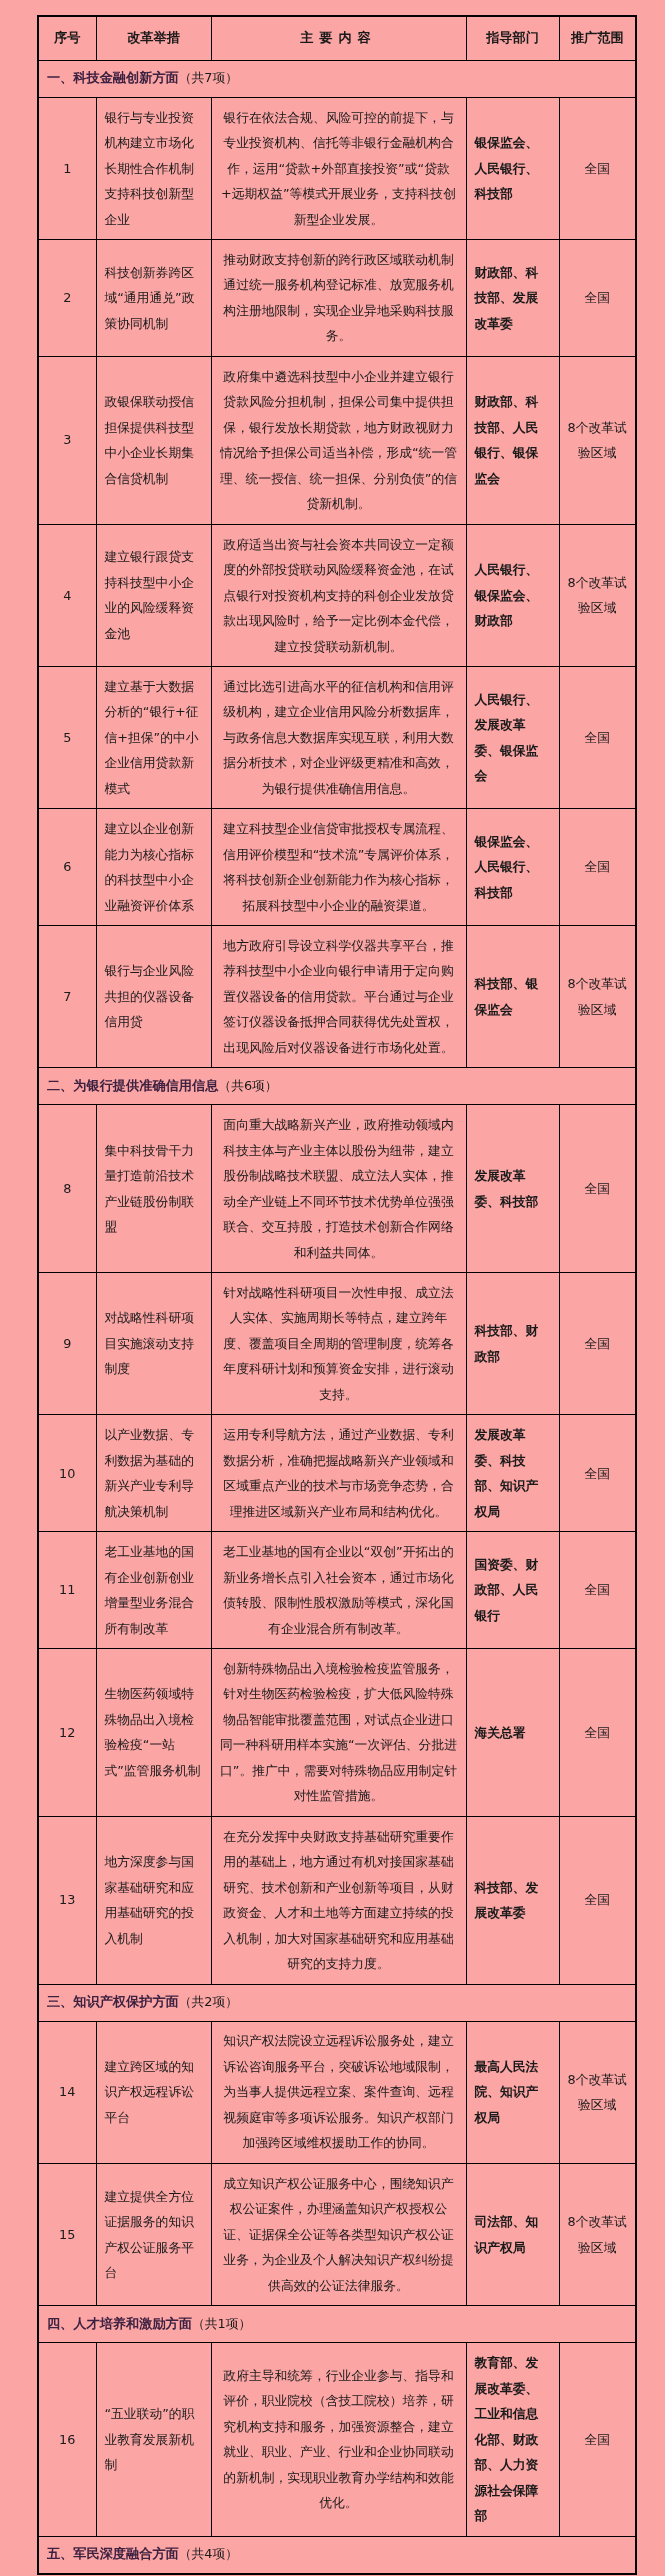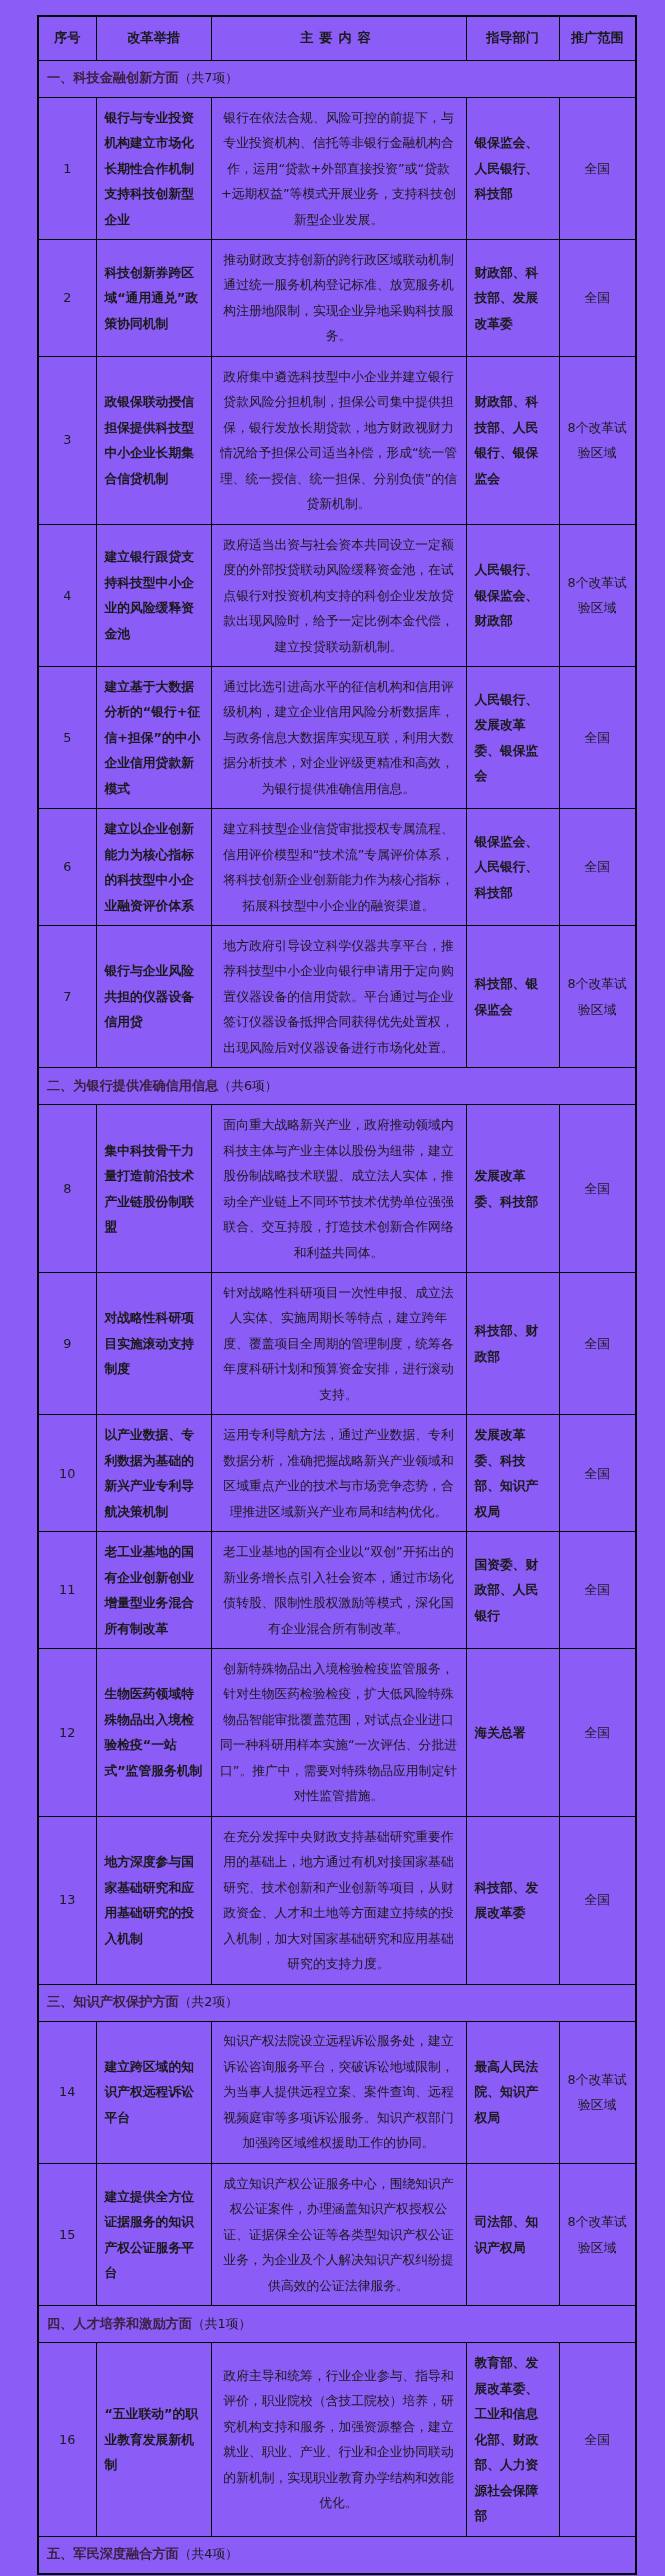--- a/index.html
+++ b/index.html
@@ -5,21 +5,21 @@
   html, body {
     margin: 0;
     padding: 0;
     background: #ffffff;
     font-family: "DejaVu Sans", sans-serif;
   }
   .page {
     position: relative;
     width: 665px;
     min-height: 2576px;
-    background: #8b5cf6;
+    background: #fca5a5;
   }
   .doc-table-wrap {
     position: absolute;
     left: 37px;
     top: 14.7px;
     width: 598px;
   }
   table.doc-table {
     width: 100%;
     border-collapse: collapse;
@@ -67,21 +67,20 @@
   
   td.cell-no {
     text-align: center;
     padding: 3.9px 2px;
     line-height: 25.5px;
   }
   td.cell-measure {
     text-align: left;
     padding: 6.9px 7.9px;
     line-height: 25.5px;
-    font-weight: bold;
   }
   td.cell-content {
     text-align: center;
     padding: 6.9px 7.9px;
     line-height: 25.5px;
   }
   td.cell-dept {
     text-align: left;
     padding: 6.9px 7.9px;
     line-height: 25.5px;

